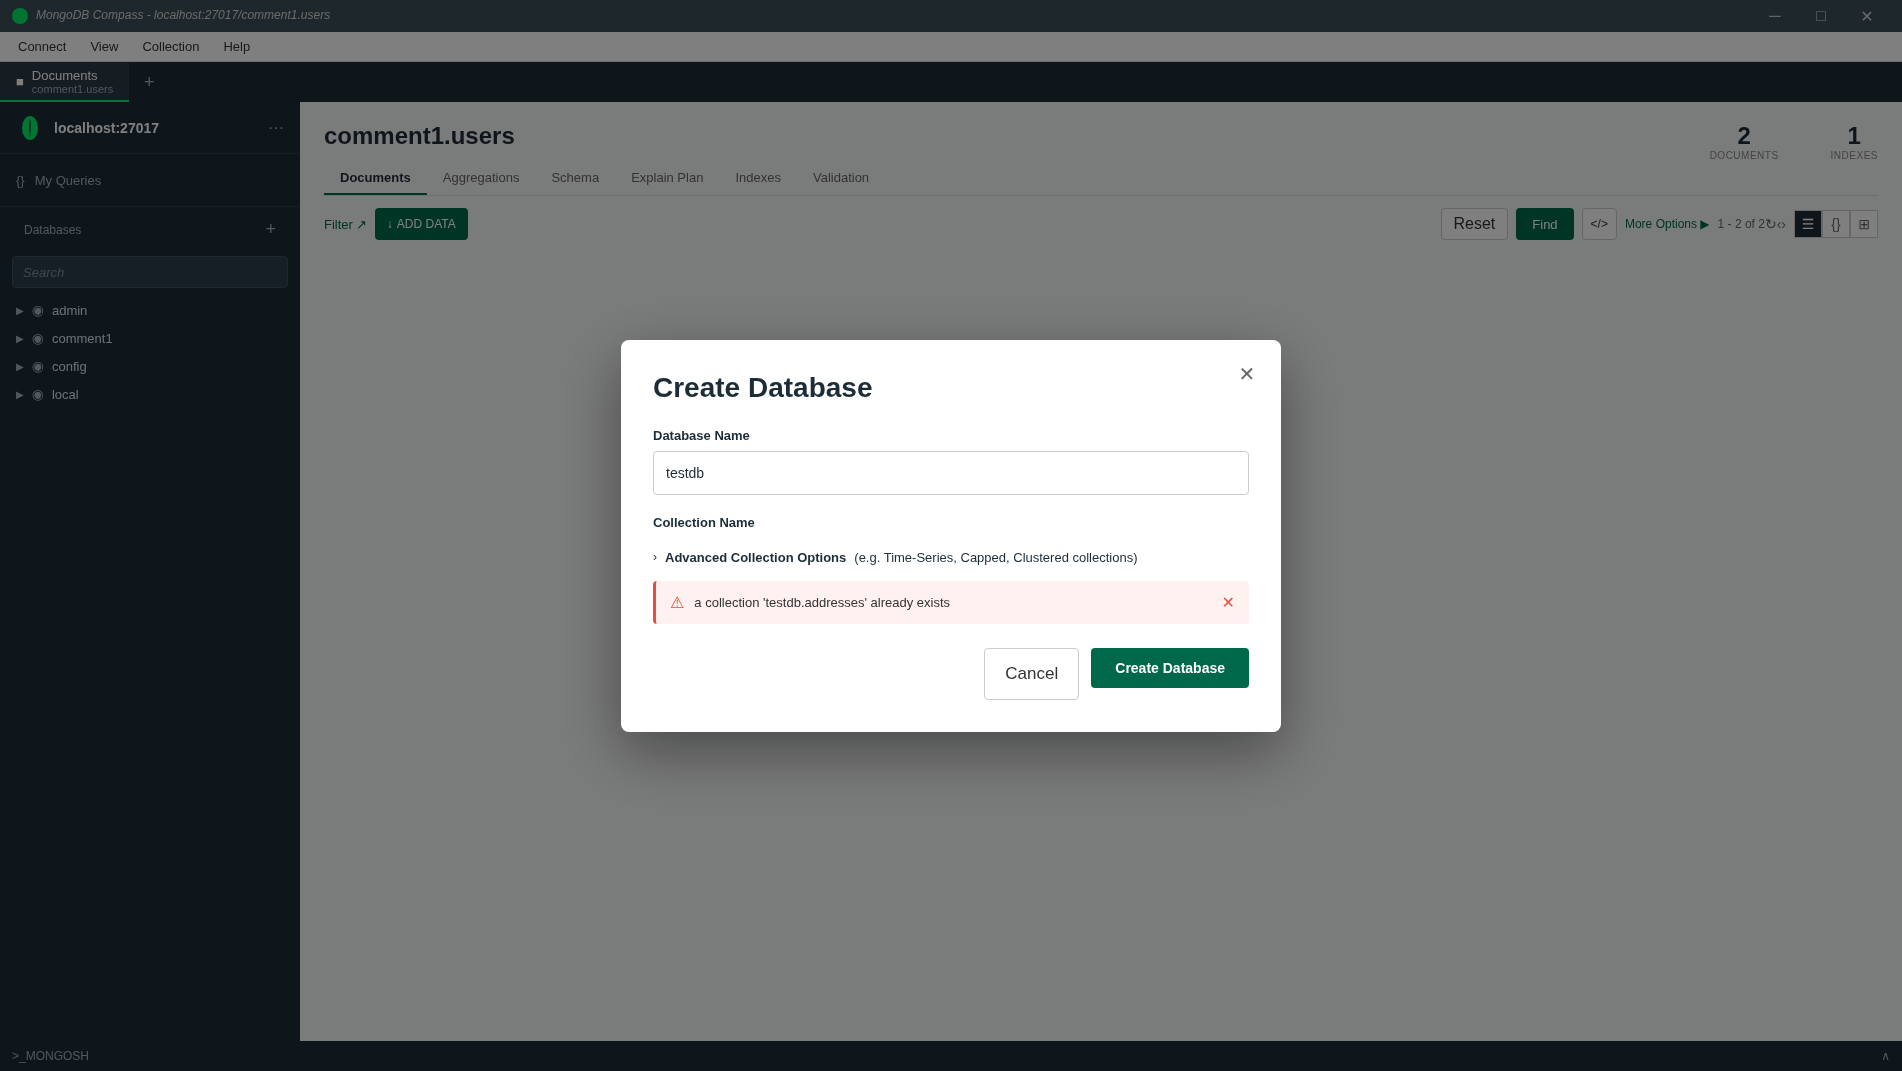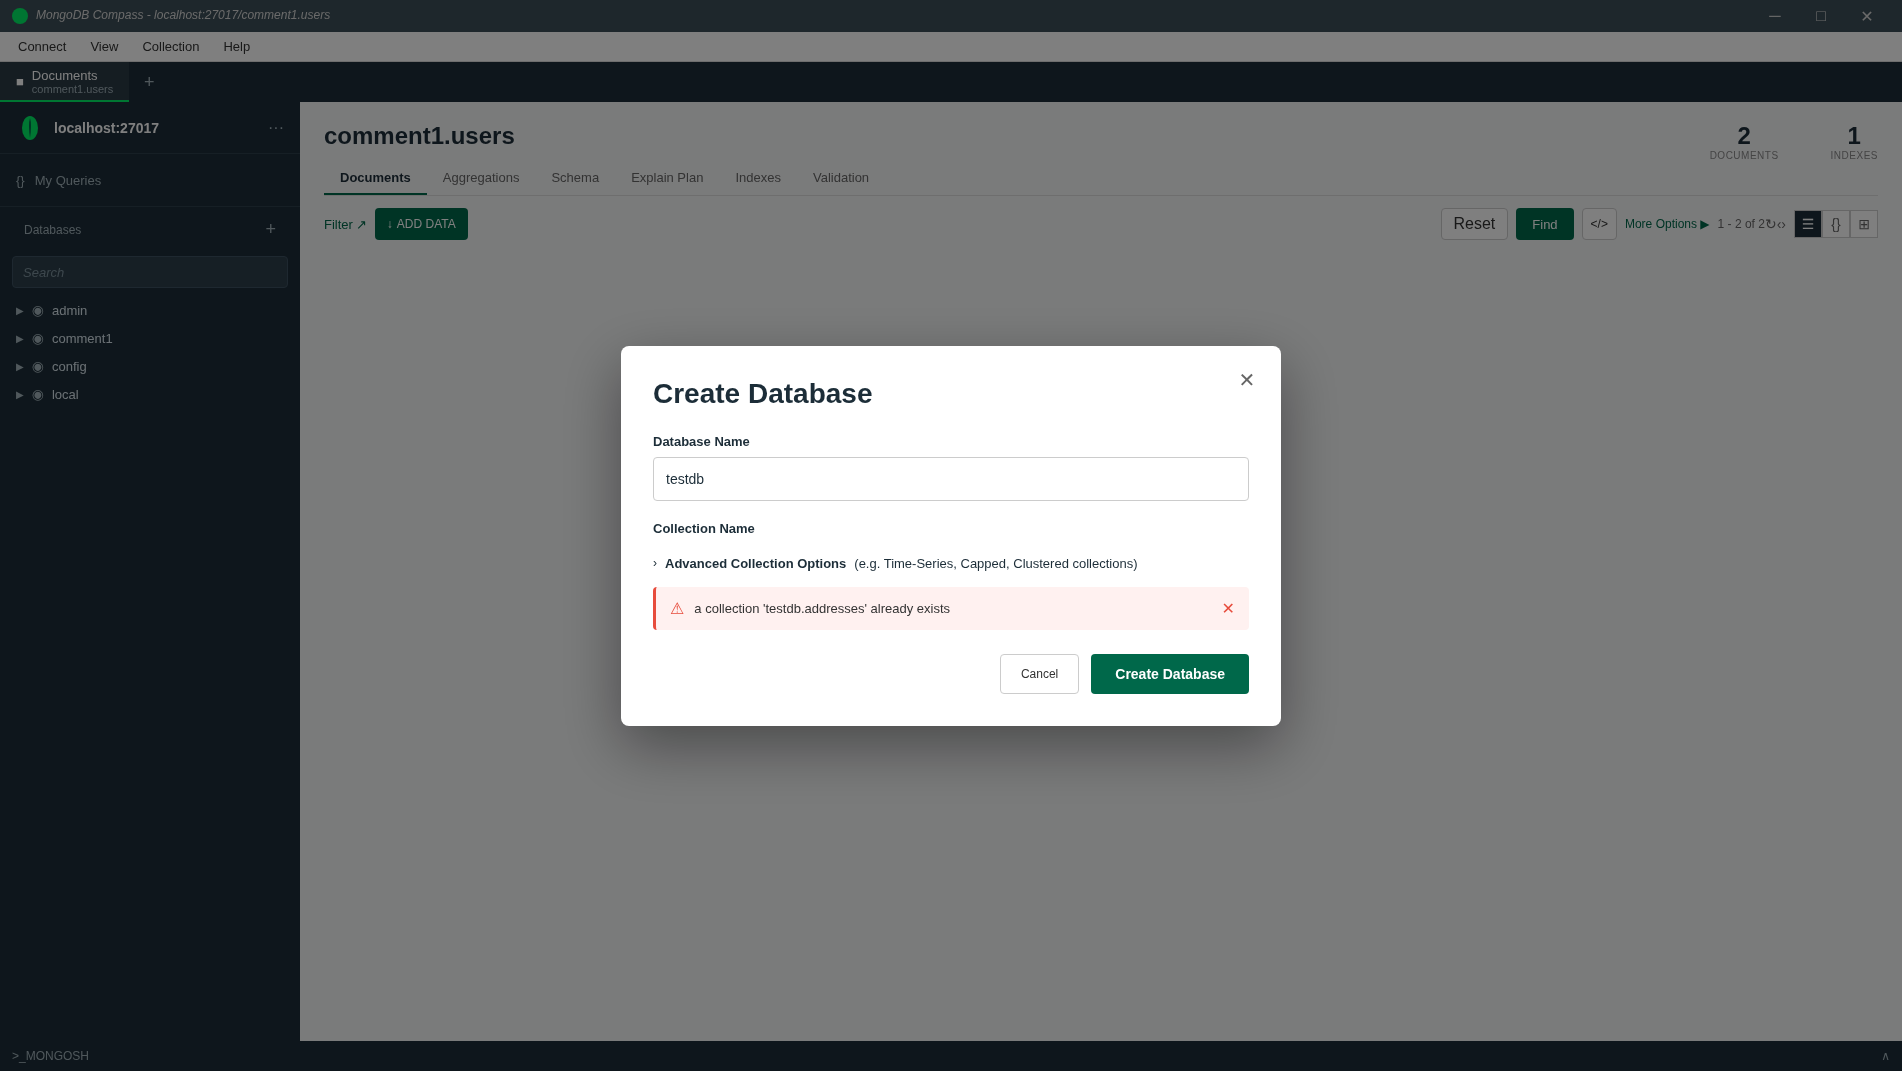--- a/index.html
+++ b/index.html
@@ -394,27 +394,27 @@
     .error-left { display: flex; align-items: center; gap: 10px; }
     .error-icon { color: #e74c3c; font-size: 16px; }
     .error-text { color: #333; font-size: 13px; }
     .error-close { color: #e74c3c; font-size: 16px; cursor: pointer; background: none; border: none; }
     .modal-footer {
       display: flex;
       justify-content: flex-end;
       gap: 12px;
     }
     .btn-cancel {
-      height: 40px;
+      height: 52px;
       background: #ffffff;
       color: #333;
       border: 1px solid #ccc;
       border-radius: 4px;
       padding: 0 20px;
-      font-size: 12px;
+      font-size: 17px;
       cursor: pointer;
     }
     .btn-create-db {
       height: 40px;
       background: #00684a;
       color: #ffffff;
       border: none;
       border-radius: 4px;
       padding: 0 24px;
       font-size: 14px;

